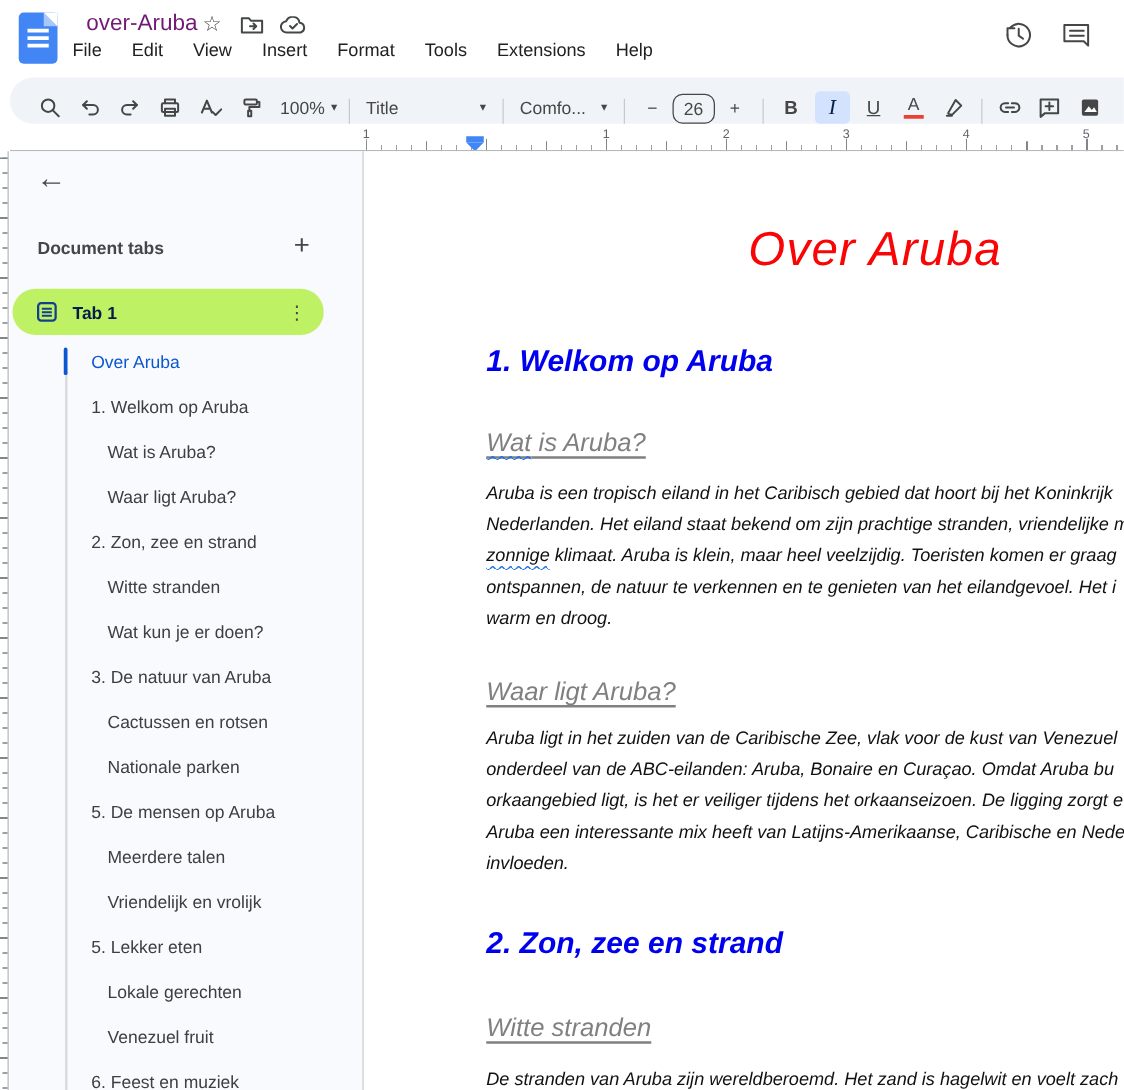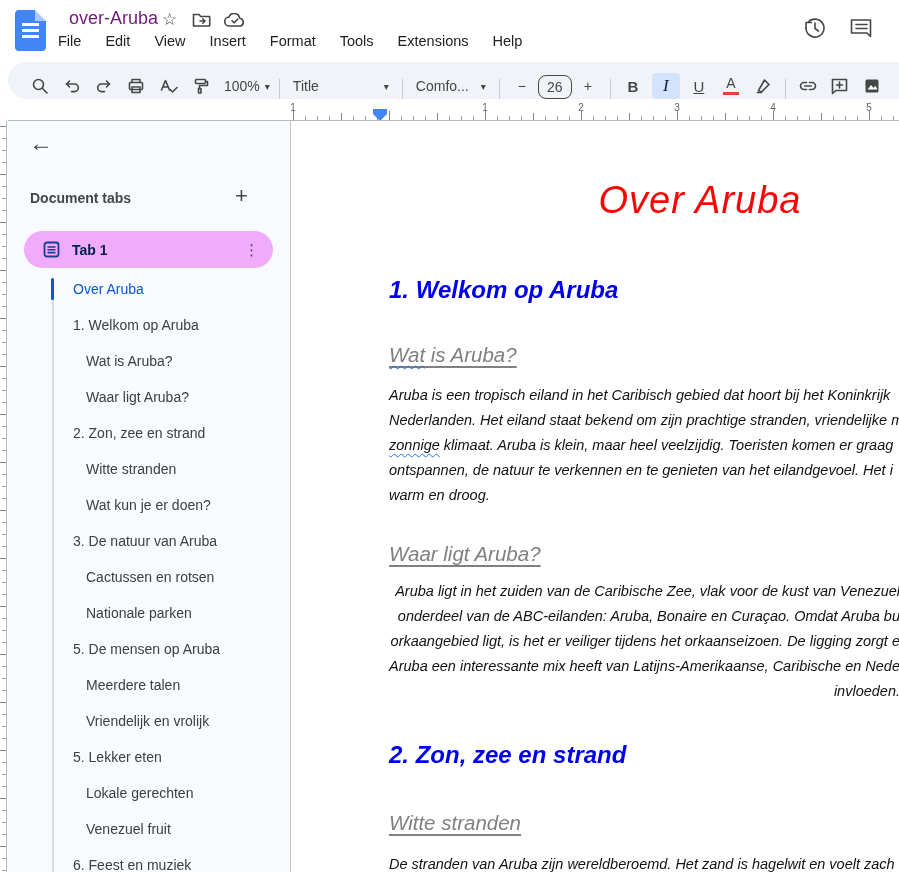--- a/index.html
+++ b/index.html
@@ -69,22 +69,22 @@
     background:
       repeating-linear-gradient(to bottom, #80868b 0 1px, transparent 1px 48px) right top / 7px 100% no-repeat,
       repeating-linear-gradient(to bottom, #9aa0a6 0 1px, transparent 1px 12px) right top / 4px 100% no-repeat; }
 
   
   #sidebar { position:absolute; left:8px; top:121px; width:283px; height:751px;
     background:#f8fafd; border-right:1px solid #c4c7c5; }
   #back-btn { position:absolute; left:21px; top:8px; font-size:24px; color:#444746; }
   #tabs-hdr { position:absolute; left:22px; top:69px; font-size:14px; font-weight:bold; color:#444746; }
   #add-tab { position:absolute; left:227px; top:62px; font-size:22px; font-weight:300; color:#444746; }
-  #tab-pill { position:absolute; left:16px; top:110px; width:249px; height:37px;
-    background:#f0abfc; border-radius:19px; display:flex; align-items:center; }
+  #tab-pill { position:absolute; left:2px; top:110px; width:249px; height:37px;
+    background:#bef264; border-radius:19px; display:flex; align-items:center; }
   #tab-pill .ticon { margin-left:19px; }
   #tab-label { margin-left:12px; font-size:14px; font-weight:bold; color:#041e49; }
   #tab-kebab { margin-left:auto; margin-right:14px; font-size:15px; color:#444746; letter-spacing:0; }
   #outline { position:absolute; left:0; top:150px; width:283px; height:601px; overflow:hidden; }
   #outline-rail { position:absolute; left:44px; top:24px; width:2px; height:577px; background:#d9dbde; }
   .ol-item { position:relative; height:36px; line-height:36px; font-size:14px; color:#3c4043;
     white-space:nowrap; overflow:hidden; }
   .ol-item.lvl1, .ol-item.lvl0 { padding-left:65px; }
   .ol-item.lvl2 { padding-left:78px; }
   .ol-item.active { color:#0b57d0; }
@@ -95,21 +95,21 @@
   #page { position:absolute; left:291px; top:121px; width:820px; height:751px; background:#fff;
     overflow:hidden; font-style:italic; }
   #doc-heading-title { position:absolute; left:0; top:58px; width:818px; text-align:center;
     font-size:38px; letter-spacing:1px; color:#fa0505; }
   .h1 { position:absolute; left:98px; font-size:24px; font-weight:bold; color:#0000ee; white-space:nowrap; }
   #h1-1 { top:155px; } #h1-2 { top:620px; }
   .h2 { position:absolute; left:98px; font-size:20.5px; color:#808080; text-decoration:underline;
     text-underline-offset:4px; white-space:nowrap; }
   #h2-1 { top:222px; } #h2-2 { top:421px; } #h2-3 { top:690px; }
   .para { position:absolute; left:98px; font-size:14.5px; color:#111; line-height:25px; }
-  #p1 { top:262px; } #p2 { top:458px;text-align:right; } #p3 { top:731px; }
+  #p1 { top:262px; } #p2 { top:458px; } #p3 { top:731px; }
   .para div { white-space:nowrap; }
   .sq { text-decoration:underline wavy #1a73e8 1px; text-underline-offset:3px; }
   .ic { stroke:#444746; stroke-width:1.6; fill:none; stroke-linecap:round; stroke-linejoin:round; }
 </style>
 </head>
 <body>
 
 <div id="header">
   <div id="docs-logo"></div>
   <div id="doc-title">over-Aruba</div>

